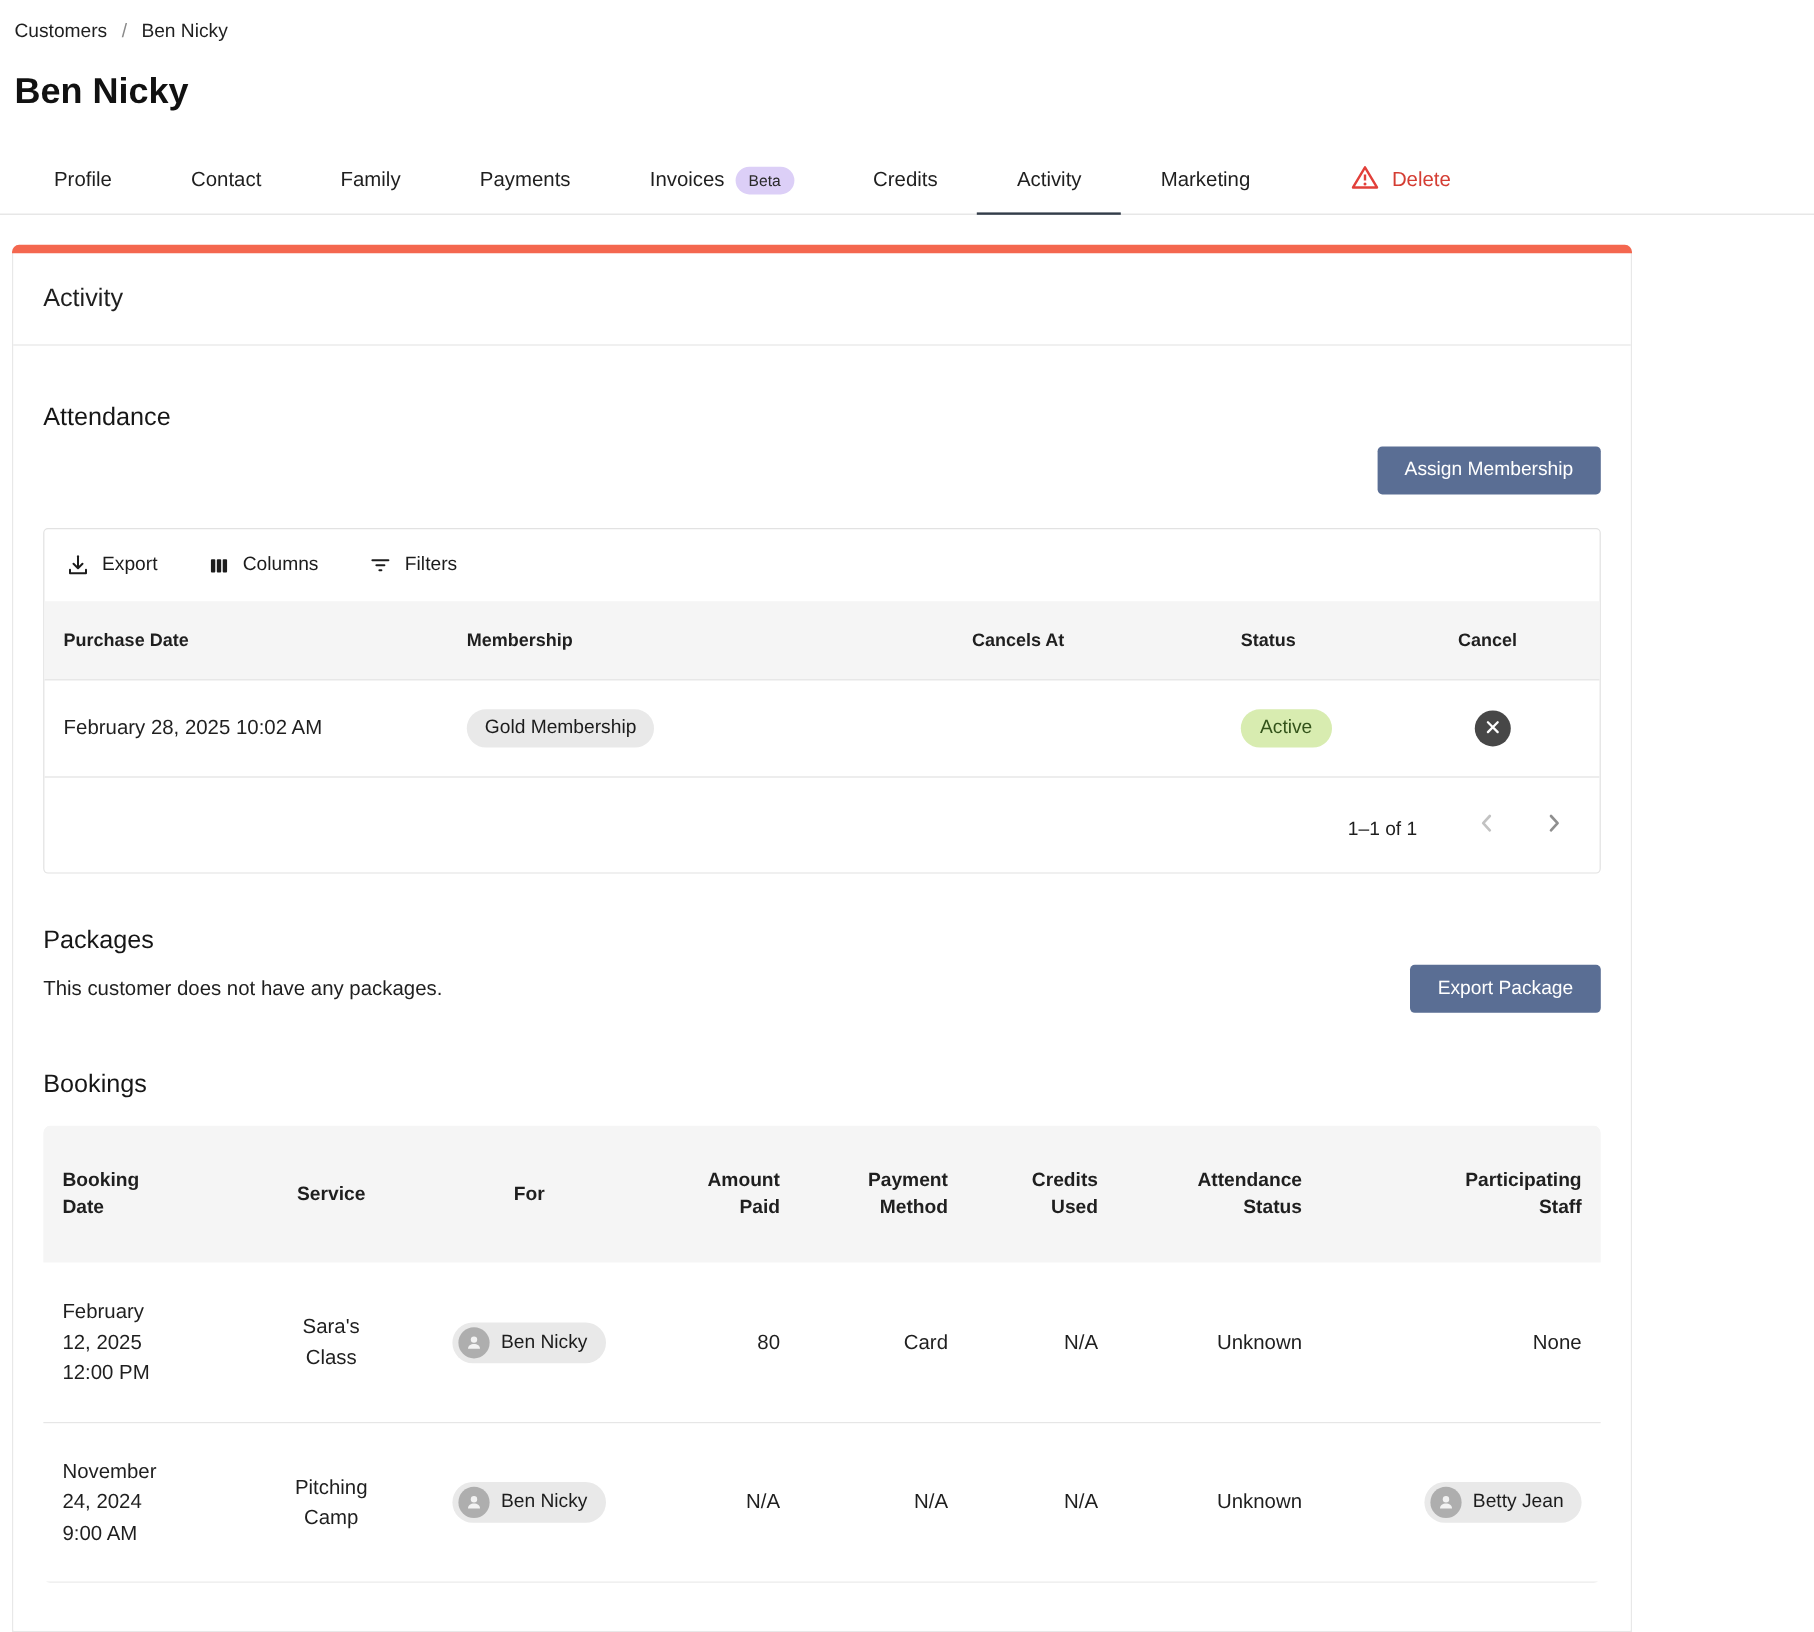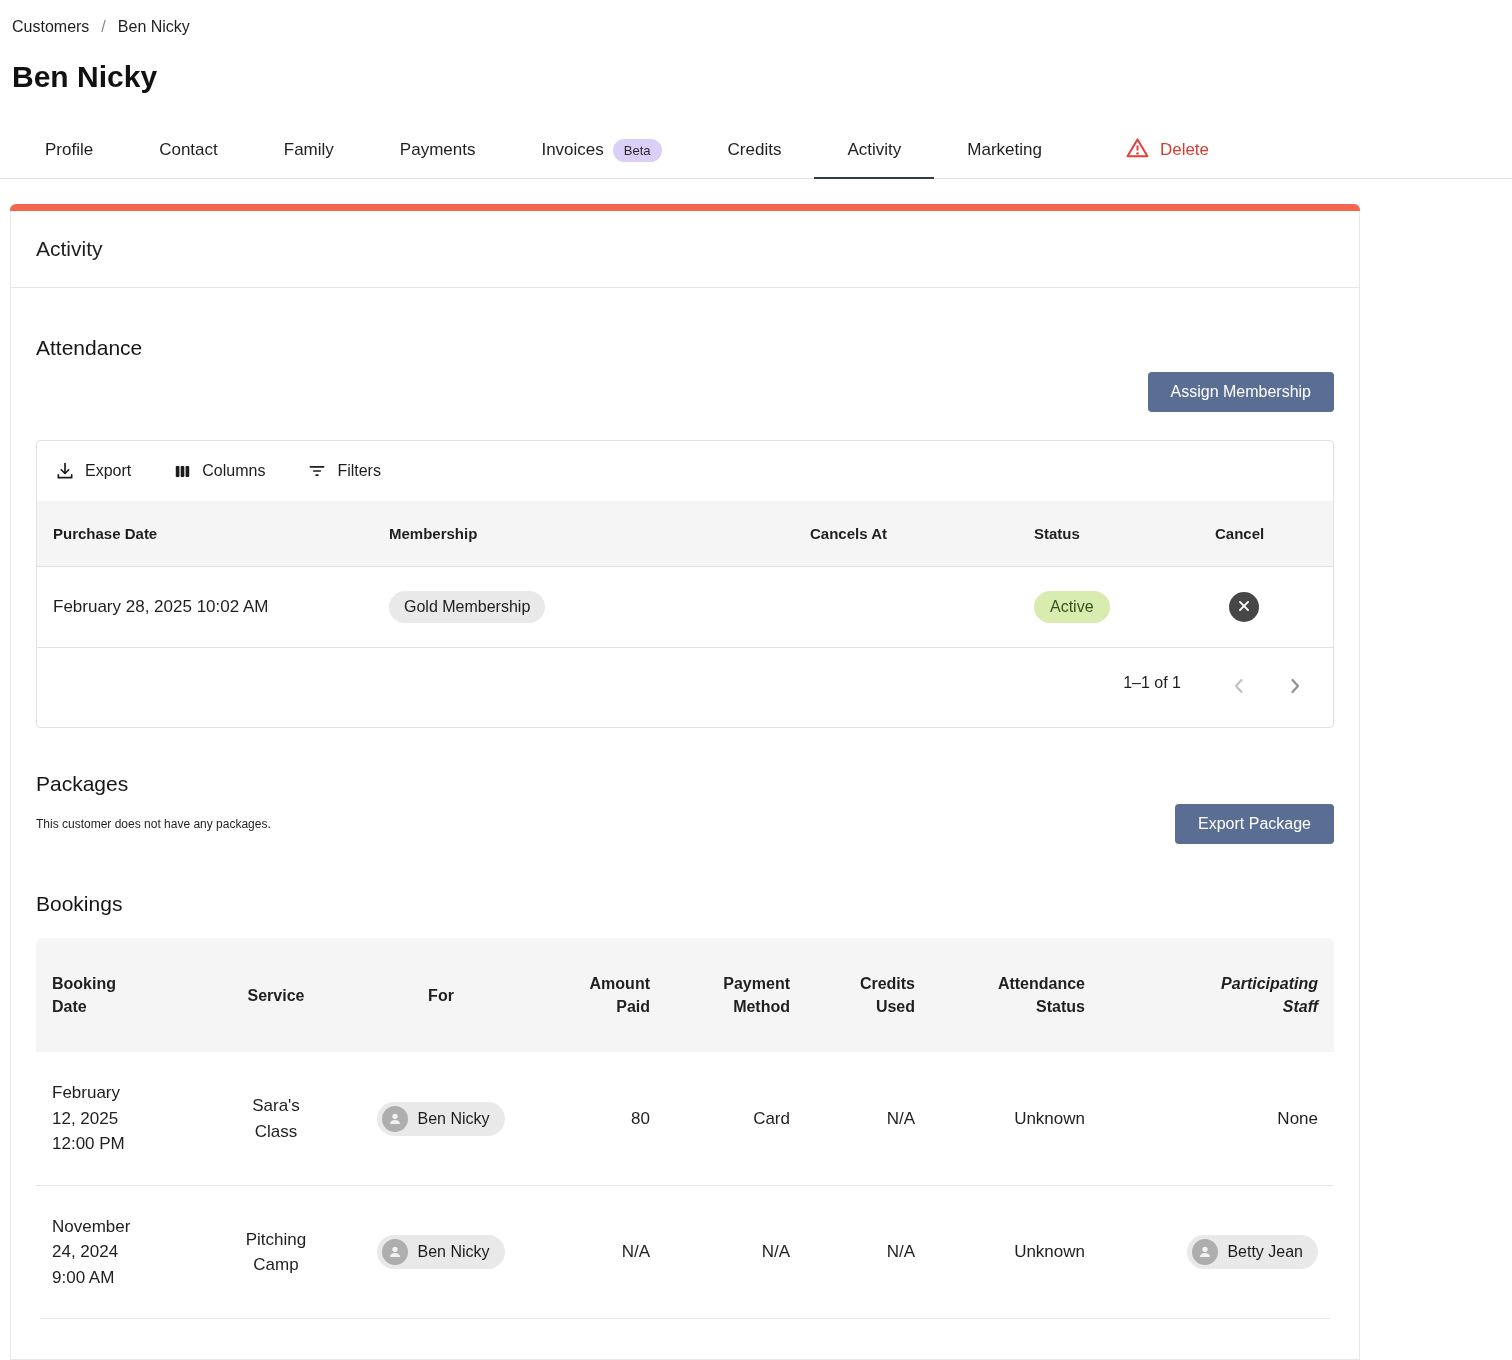--- a/index.html
+++ b/index.html
@@ -60,41 +60,41 @@
   .m-row > div{padding:24px 16px;font-size:17px;}
   .m-row{border-top:1px solid var(--border);}
 
   .chip{display:inline-flex;align-items:center;background:var(--chip-bg);border-radius:16px;padding:7px 15px;font-size:16px;color:#1c1c1c;}
   .chip-active{display:inline-flex;align-items:center;background:var(--active-chip-bg);color:var(--active-chip-text);border-radius:16px;padding:7px 16px;font-size:16px;}
   .avatar-chip{display:inline-flex;align-items:center;gap:9px;background:var(--chip-bg);border-radius:17px;padding:4px 15px 4px 5px;font-size:16px;color:#1c1c1c;}
   .avatar{width:26px;height:26px;border-radius:50%;background:#aeaeae;display:flex;align-items:center;justify-content:center;flex:0 0 auto;}
 
   .close-btn{width:30px;height:30px;border-radius:50%;background:#474747;border:none;display:flex;align-items:center;justify-content:center;cursor:pointer;margin-left:14px;}
 
-  .pagination{display:flex;justify-content:flex-end;align-items:flex-start;gap:46px;padding:26px 26px;border-top:1px solid var(--border);font-size:16px;}
+  .pagination{display:flex;justify-content:flex-end;align-items:flex-end;gap:46px;padding:26px 26px;border-top:1px solid var(--border);font-size:16px;}
   .pg-btn{background:none;border:none;padding:0;cursor:pointer;display:flex;align-items:center;}
   .pg-btn + .pg-btn{margin-left:-4px;}
 
   
   .packages{margin-top:44px;}
   .packages-row{display:flex;justify-content:space-between;align-items:center;margin-top:8px;}
-  .empty-text{font-size:12px;}
+  .empty-text{font-size:17px;}
 
   
   .bookings{margin-top:48px;}
   .b-table{margin-top:22px;border-radius:6px;overflow:hidden;}
   .b-head,.b-row{display:grid;grid-template-columns:170px 140px 190px 130px 140px 125px 170px 1fr;align-items:center;}
   .b-head{background:var(--header-bg);font-weight:700;font-size:16px;border-radius:6px 6px 0 0;}
   .b-head > div{padding:34px 16px;line-height:1.45;}
   .b-row > div{padding:28px 16px;font-size:17px;line-height:1.5;}
   .b-row{border-bottom:1px solid #e6e6e6;}
   .al{text-align:left;} .ac{text-align:center;} .ar{text-align:right;}
   .hspan{display:inline-block;}
   .w64{max-width:64px;} .w66{max-width:66px;} .w72{max-width:72px;} .w84{max-width:84px;}
-  .w92{max-width:92px;} .w110{max-width:110px;} .w122{max-width:122px;font-style:italic;}
+  .w92{max-width:92px;} .w110{max-width:110px;} .w122{max-width:122px;}
 </style>
 </head>
 <body>
 
 <div class="page">
 
   <div class="pad">
     <div class="breadcrumb">
       <span class="crumb-link">Customers</span>
       <span class="sep">/</span>

